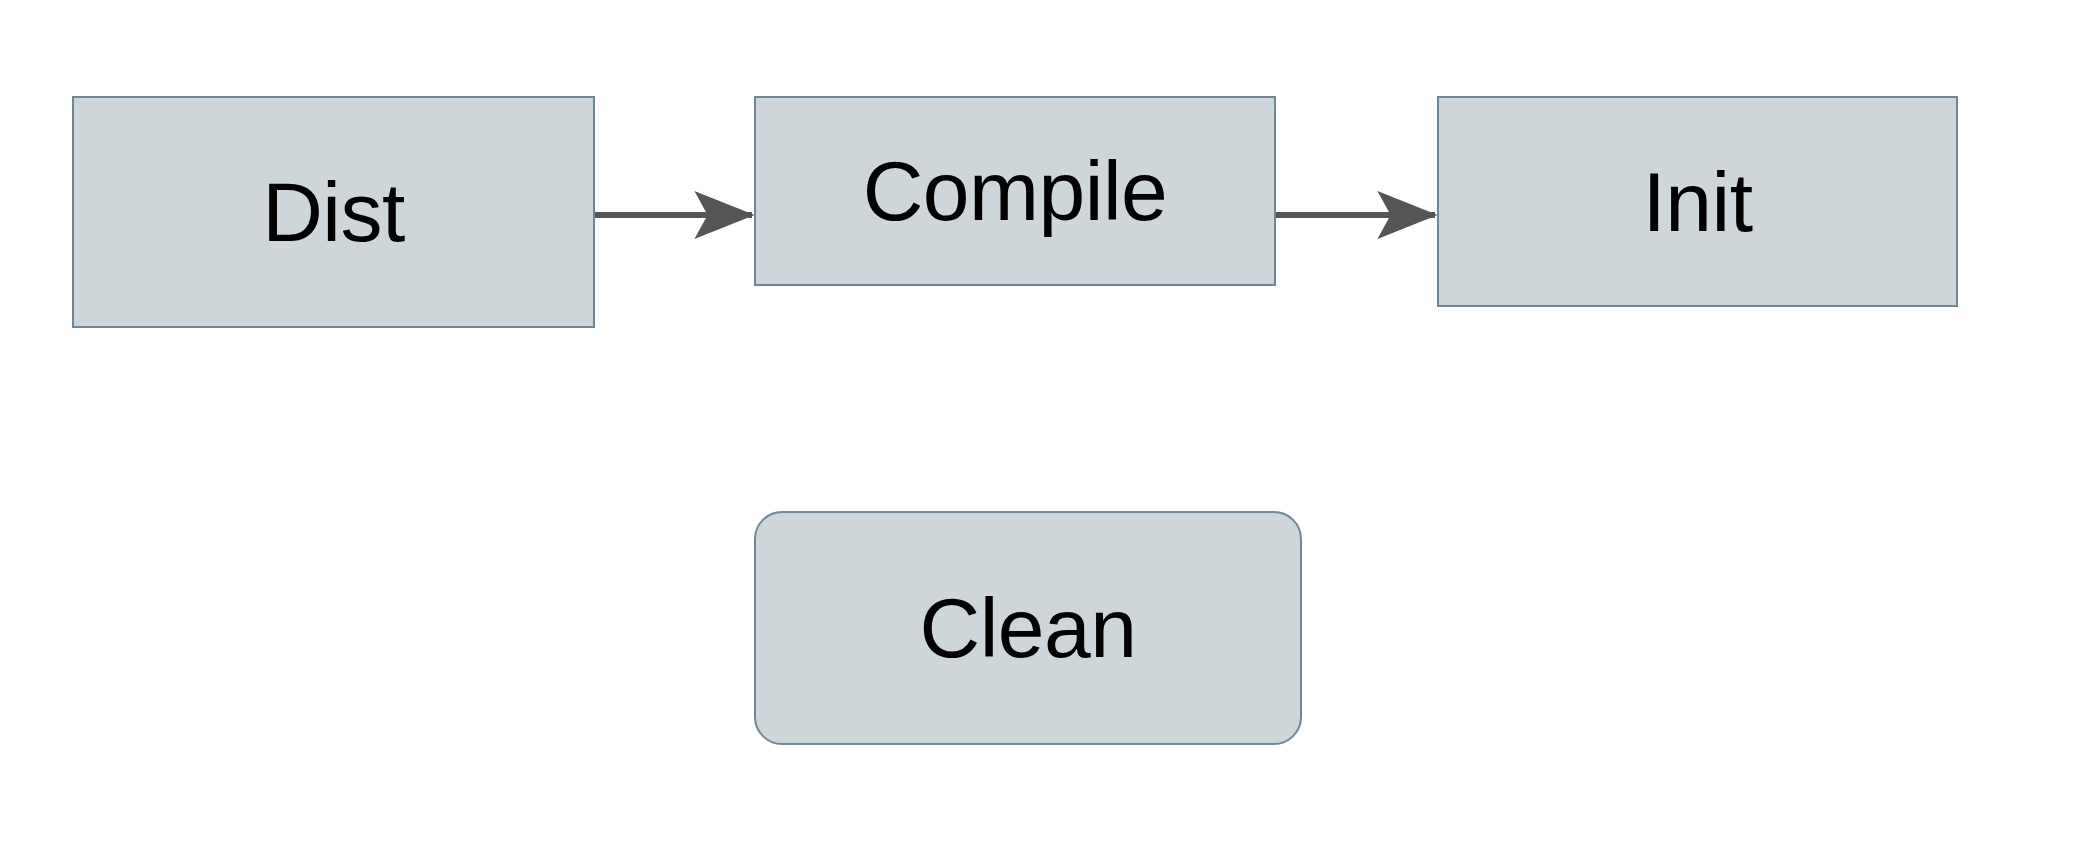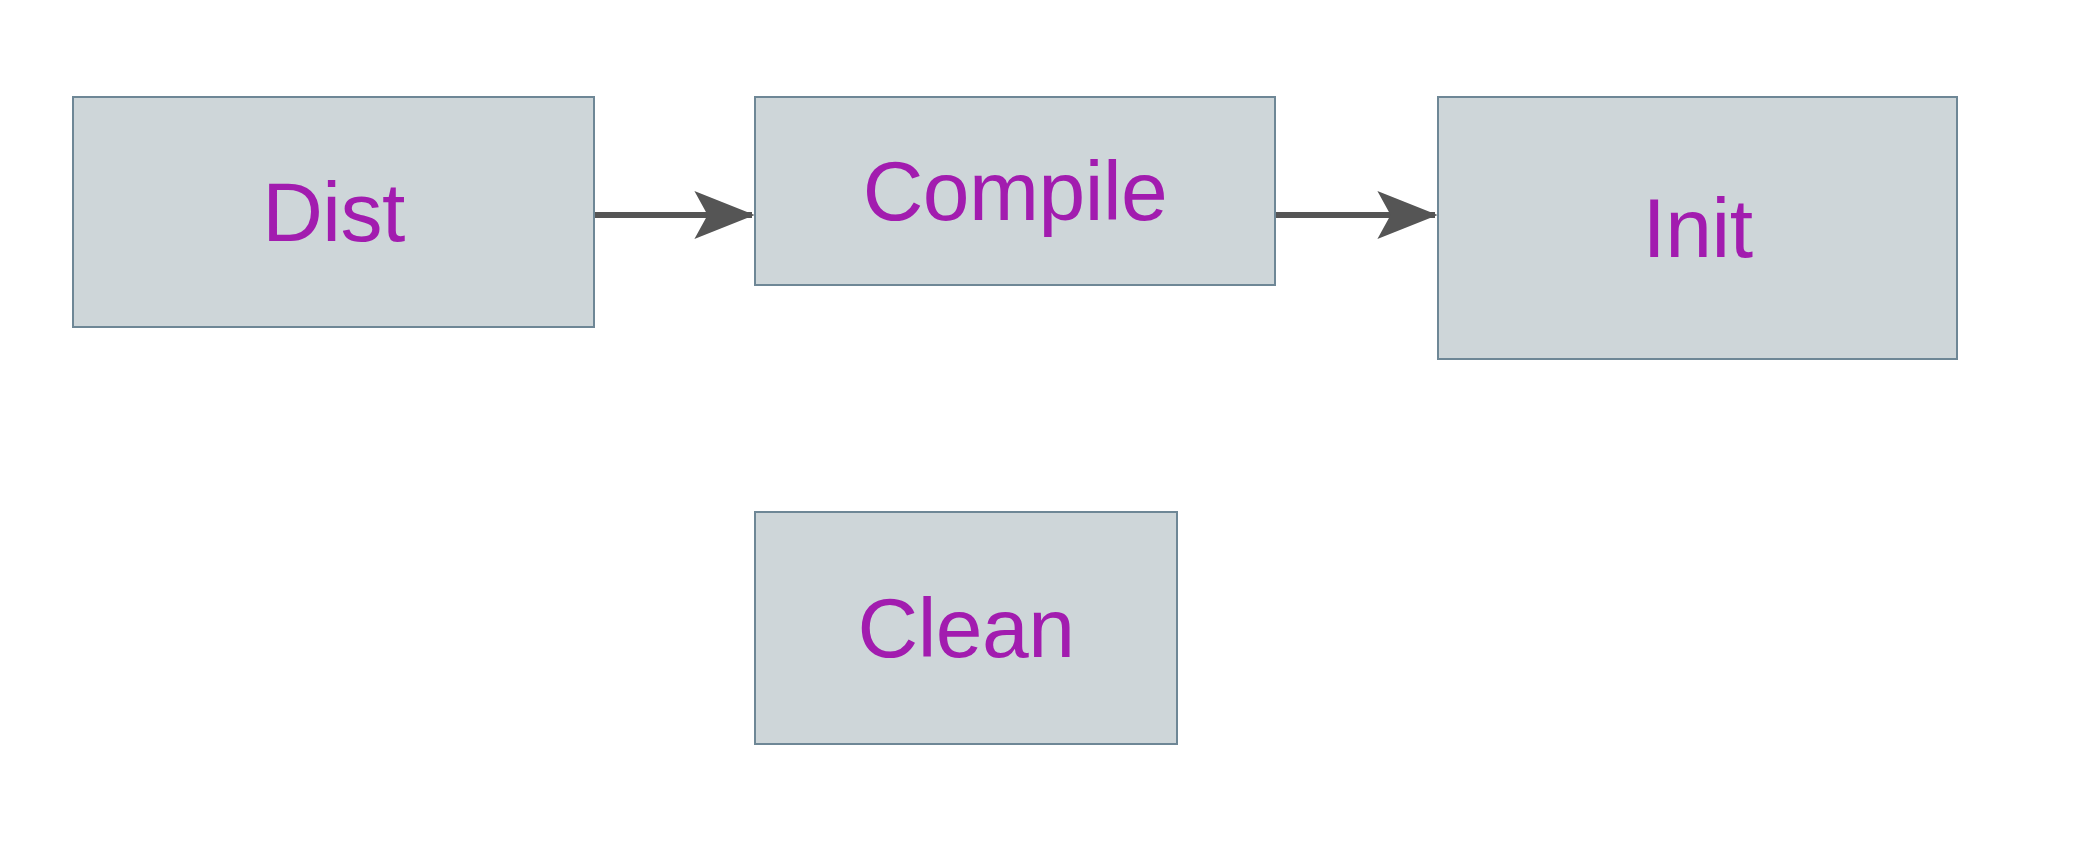--- a/index.html
+++ b/index.html
@@ -25,39 +25,39 @@
     background: #ced6d9;
     border: 2px solid #6e8796;
     display: flex;
     align-items: center;
     justify-content: center;
   }
   .node-label {
     font-family: "Liberation Sans", sans-serif;
     font-size: 84px;
     font-weight: 300;
-    color: #a21caf;
+    color: #000000;
     line-height: 1;
     letter-spacing: -0.5px;
     white-space: nowrap;
     -webkit-font-smoothing: antialiased;
   }
   .edge-layer {
     position: absolute;
     left: 0;
     top: 0;
     width: 2078px;
     height: 848px;
     pointer-events: none;
   }
   
   #node-dist    { left: 72px;   top: 96px;  width: 523px; height: 232px; }
   #node-compile { left: 754px;  top: 96px;  width: 522px; height: 190px; }
-  #node-init    { left: 1437px; top: 96px;  width: 521px; height: 264px; }
-  #node-clean   { left: 754px;  top: 511px; width: 424px; height: 234px; }
+  #node-init    { left: 1437px; top: 96px;  width: 521px; height: 211px; }
+  #node-clean   { left: 754px;  top: 511px; width: 548px; height: 234px; border-radius: 28px; }
 </style>
 </head>
 <body>
 
 <div id="canvas">
 
   <svg class="edge-layer" viewBox="0 0 2078 848" width="2078" height="848" xmlns="http://www.w3.org/2000/svg">
     <defs>
       <marker id="arrowhead" markerWidth="10" markerHeight="8" refX="9.6" refY="4" orient="auto" markerUnits="strokeWidth">
         <path d="M 0 0 L 10 4 L 0 8 L 2.2 4 Z" fill="#555555"></path>

